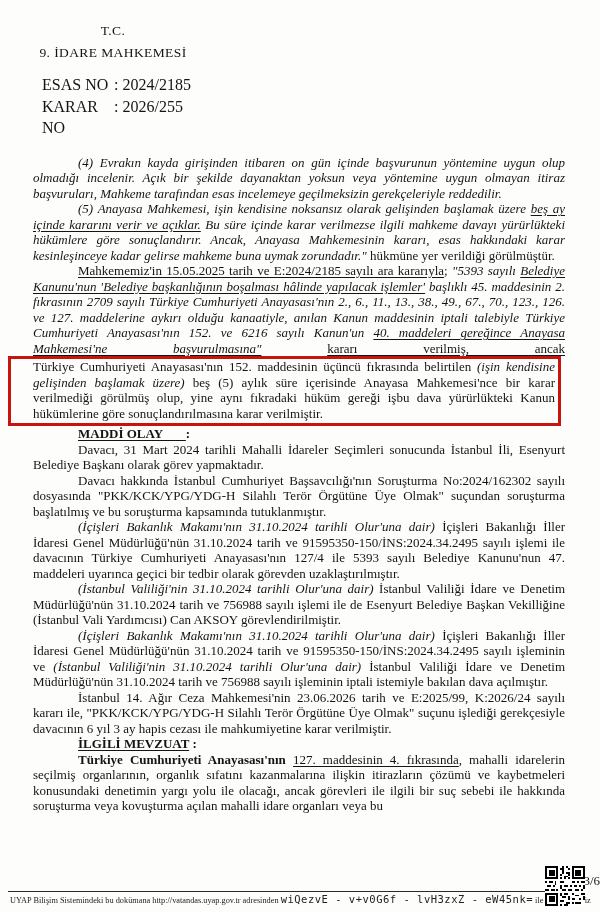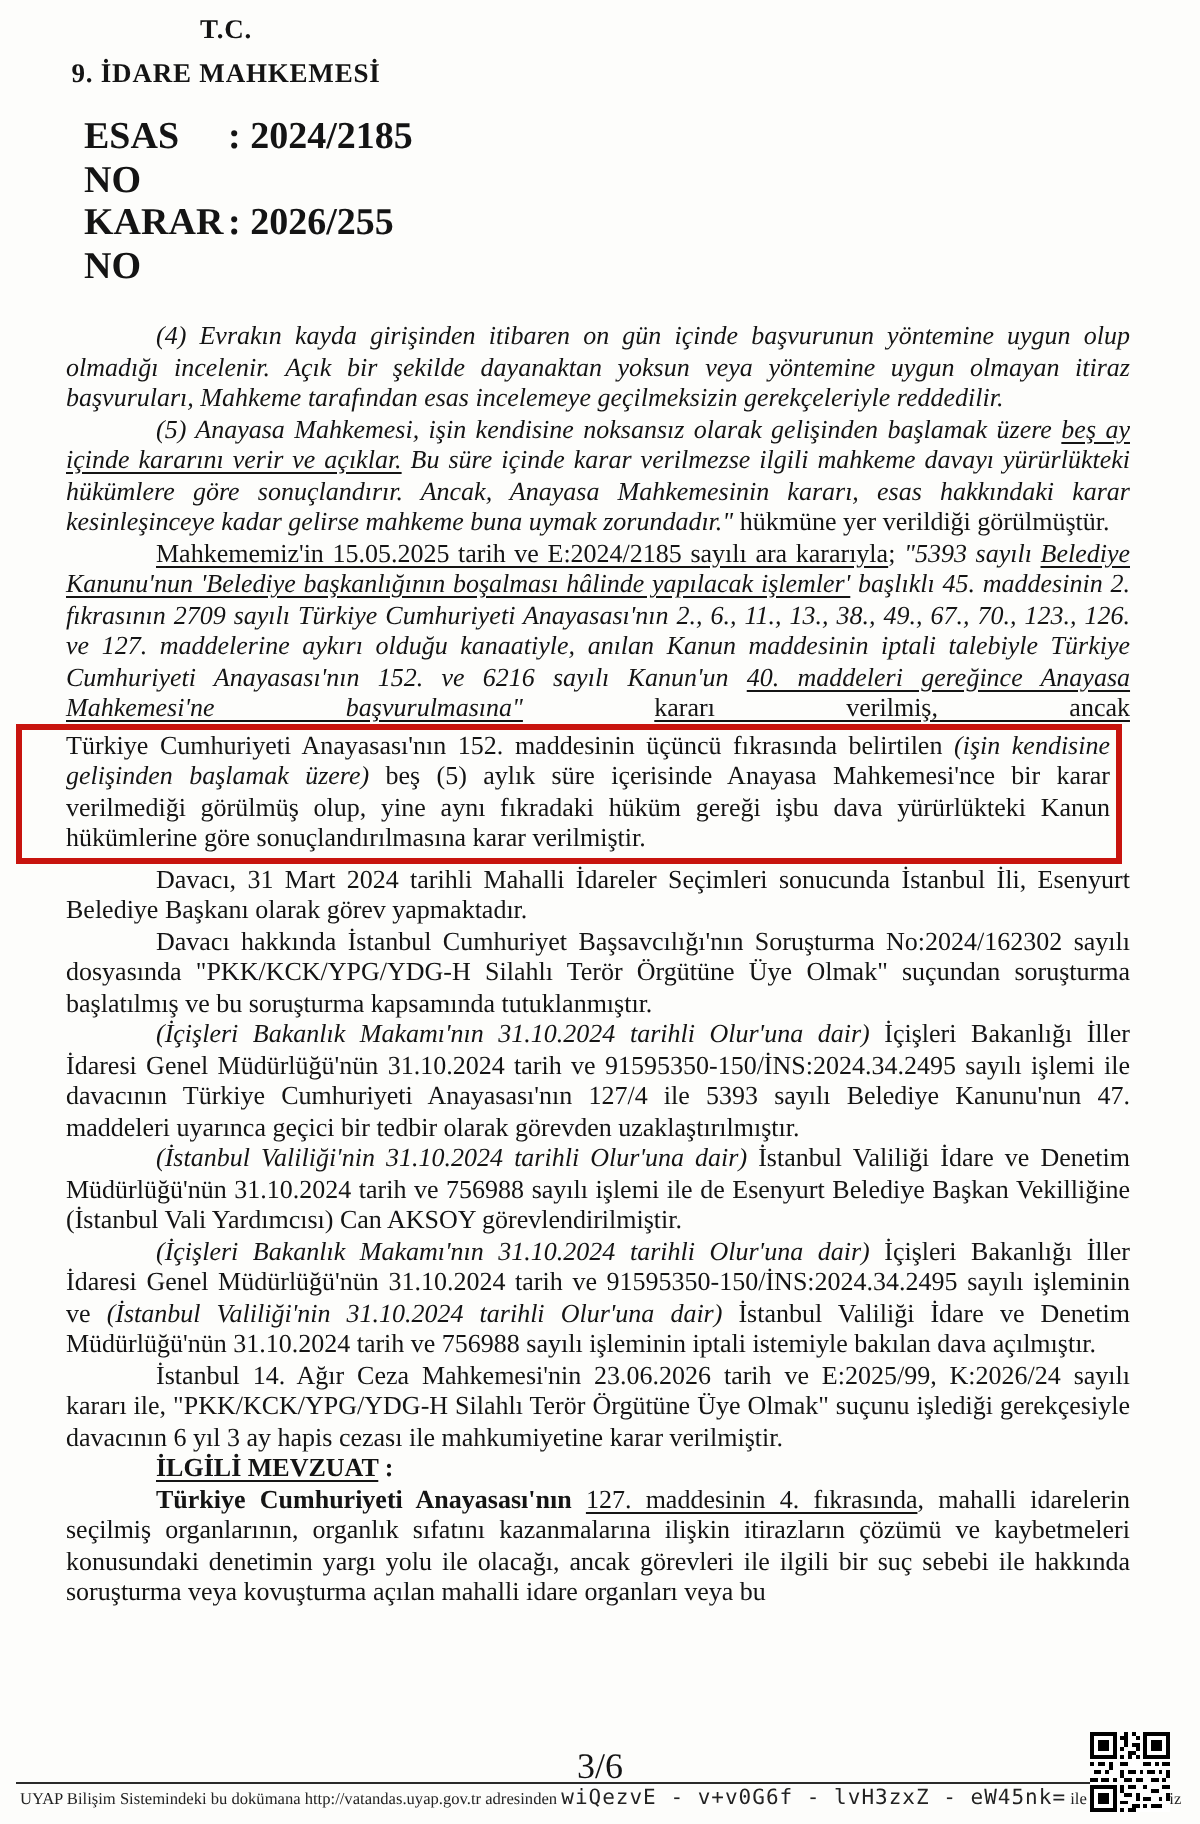--- a/index.html
+++ b/index.html
@@ -1,40 +1,40 @@
 <!DOCTYPE html>
 <html><head>
 <meta charset="utf-8">
 <style>
   html,body { margin:0; padding:0; background:#e8e8e8; }
   .page {
     position:relative; width:600px; height:912px; margin:0 auto;
     background:#fdfdfb; color:#141414; overflow:hidden;
     font-family:"Liberation Serif", serif;
   }
-  .header { padding-top:4px; width:226px; text-align:center;
-    font-weight:bold; font-size:13.5px; line-height:22px; letter-spacing:.4px; }
-  .case-block { margin:10px 0 16px 42px; font-weight:bold; font-size:19px; line-height:21.5px; }
+  .header { padding-top:20px; width:226px; text-align:center;
+    font-weight:normal; font-size:13.5px; line-height:22px; letter-spacing:.4px; }
+  .case-block { margin:10px 0 16px 42px; font-weight:normal; font-size:16px; line-height:21.5px; }
   .case-row { display:flex; }
   .case-label { width:72px; }
   .body { margin:16px 35px 0 33px; font-size:13px; line-height:15.5px; }
   .para { margin:0; text-align:justify; text-indent:45px; }
   .para.jlast { text-align-last:justify; }
   .para.heading { text-align:left; }
   .para.boxed {
     text-indent:0; border:3px solid #a16207;
     margin-left:-25px; margin-right:4px;
     padding:0 3px 2px 22px;
   }
   .i { font-style:italic; }
   .b { font-weight:bold; }
   .u { text-decoration:underline; text-underline-offset:2px; }
   .footer-band { position:absolute; left:0; top:862px; width:600px; height:50px; background:#fdfdfb; }
-  .page-number { position:absolute; left:0; top:11px; width:600px; text-align:center;
-    font-size:18px; }
+  .page-number { position:absolute; left:0; top:11px; width:600px; text-align:right;
+    font-size:13px; }
   .footer-rule { position:absolute; left:8px; top:29px; width:552px; border-top:1.6px solid #2a2a2a; }
   .footer-text { position:absolute; left:10px; top:31px; width:586px; white-space:nowrap;
     overflow:hidden; font-size:8.3px; color:#222; }
   .footer-text .codes { font-family:"DejaVu Sans Mono", monospace; font-size:10.5px; letter-spacing:.5px;text-align:center; }
   .qr { position:absolute; left:545px; top:4px; }
 </style>
 </head>
 <body>
 
 <div class="page">
@@ -53,20 +53,21 @@
       <span class="case-label">KARAR NO</span>
       <span>: 2026/255</span>
     </div>
   </div>
 
   <div class="body">
       <p class="para body"><span class="i">(4) Evrakın kayda girişinden itibaren on gün içinde başvurunun yöntemine uygun olup olmadığı incelenir. Açık bir şekilde dayanaktan yoksun veya yöntemine uygun olmayan itiraz başvuruları, Mahkeme tarafından esas incelemeye geçilmeksizin gerekçeleriyle reddedilir.</span></p>
       <p class="para body"><span class="i">(5) Anayasa Mahkemesi, işin kendisine noksansız olarak gelişinden başlamak üzere </span><span class="i u">beş ay içinde kararını verir ve açıklar.</span><span class="i"> Bu süre içinde karar verilmezse ilgili mahkeme davayı yürürlükteki hükümlere göre sonuçlandırır. Ancak, Anayasa Mahkemesinin kararı, esas hakkındaki karar kesinleşinceye kadar gelirse mahkeme buna uymak zorundadır." </span><span>hükmüne yer verildiği görülmüştür.</span></p>
       <p class="para body jlast"><span class="u">Mahkememiz'in 15.05.2025 tarih ve E:2024/2185 sayılı ara kararıyla</span><span>; </span><span class="i">"5393 sayılı </span><span class="i u">Belediye Kanunu'nun 'Belediye başkanlığının boşalması hâlinde yapılacak işlemler'</span><span class="i"> başlıklı 45. maddesinin 2. fıkrasının 2709 sayılı Türkiye Cumhuriyeti Anayasası'nın 2., 6., 11., 13., 38., 49., 67., 70., 123., 126. ve 127. maddelerine aykırı olduğu kanaatiyle, anılan Kanun maddesinin iptali talebiyle Türkiye Cumhuriyeti Anayasası'nın 152. ve 6216 sayılı Kanun'un </span><span class="i u">40. maddeleri gereğince Anayasa Mahkemesi'ne başvurulmasına"</span><span> </span><span class="u">kararı verilmiş, ancak</span></p>
       <p class="para boxed" style="border-color: rgb(200, 20, 14);"><span>Türkiye Cumhuriyeti Anayasası'nın 152. maddesinin üçüncü fıkrasında belirtilen </span><span class="i">(işin kendisine gelişinden başlamak üzere)</span><span> beş (5) aylık süre içerisinde Anayasa Mahkemesi'nce bir karar verilmediği görülmüş olup, yine aynı fıkradaki hüküm gereği işbu dava yürürlükteki Kanun hükümlerine göre sonuçlandırılmasına karar verilmiştir.</span></p>
+      <p class="para heading"><span class="b u">MADDİ OLAY&nbsp;&nbsp;&nbsp;&nbsp;&nbsp;&nbsp;&nbsp;</span><span class="b">:</span></p>
       <p class="para body"><span>Davacı, 31 Mart 2024 tarihli Mahalli İdareler Seçimleri sonucunda İstanbul İli, Esenyurt Belediye Başkanı olarak görev yapmaktadır.</span></p>
       <p class="para body"><span>Davacı hakkında İstanbul Cumhuriyet Başsavcılığı'nın Soruşturma No:2024/162302 sayılı dosyasında "PKK/KCK/YPG/YDG-H Silahlı Terör Örgütüne Üye Olmak" suçundan soruşturma başlatılmış ve bu soruşturma kapsamında tutuklanmıştır.</span></p>
       <p class="para body"><span class="i">(İçişleri Bakanlık Makamı'nın 31.10.2024 tarihli Olur'una dair)</span><span> İçişleri Bakanlığı İller İdaresi Genel Müdürlüğü'nün 31.10.2024 tarih ve 91595350-150/İNS:2024.34.2495 sayılı işlemi ile davacının Türkiye Cumhuriyeti Anayasası'nın 127/4 ile 5393 sayılı Belediye Kanunu'nun 47. maddeleri uyarınca geçici bir tedbir olarak görevden uzaklaştırılmıştır.</span></p>
       <p class="para body"><span class="i">(İstanbul Valiliği'nin 31.10.2024 tarihli Olur'una dair)</span><span> İstanbul Valiliği İdare ve Denetim Müdürlüğü'nün 31.10.2024 tarih ve 756988 sayılı işlemi ile de Esenyurt Belediye Başkan Vekilliğine (İstanbul Vali Yardımcısı) Can AKSOY görevlendirilmiştir.</span></p>
       <p class="para body"><span class="i">(İçişleri Bakanlık Makamı'nın 31.10.2024 tarihli Olur'una dair)</span><span> İçişleri Bakanlığı İller İdaresi Genel Müdürlüğü'nün 31.10.2024 tarih ve 91595350-150/İNS:2024.34.2495 sayılı işleminin ve </span><span class="i">(İstanbul Valiliği'nin 31.10.2024 tarihli Olur'una dair)</span><span> İstanbul Valiliği İdare ve Denetim Müdürlüğü'nün 31.10.2024 tarih ve 756988 sayılı işleminin iptali istemiyle bakılan dava açılmıştır.</span></p>
       <p class="para body"><span>İstanbul 14. Ağır Ceza Mahkemesi'nin 23.06.2026 tarih ve E:2025/99, K:2026/24 sayılı kararı ile, "PKK/KCK/YPG/YDG-H Silahlı Terör Örgütüne Üye Olmak" suçunu işlediği gerekçesiyle davacının 6 yıl 3 ay hapis cezası ile mahkumiyetine karar verilmiştir.</span></p>
       <p class="para heading"><span class="b u">İLGİLİ MEVZUAT</span><span class="b"> :</span></p>
       <p class="para body"><span class="b">Türkiye Cumhuriyeti Anayasası'nın </span><span class="u">127. maddesinin 4. fıkrasında</span><span>, mahalli idarelerin seçilmiş organlarının, organlık sıfatını kazanmalarına ilişkin itirazların çözümü ve kaybetmeleri konusundaki denetimin yargı yolu ile olacağı, ancak görevleri ile ilgili bir suç sebebi ile hakkında soruşturma veya kovuşturma açılan mahalli idare organları veya bu</span></p>
     </div>
 

